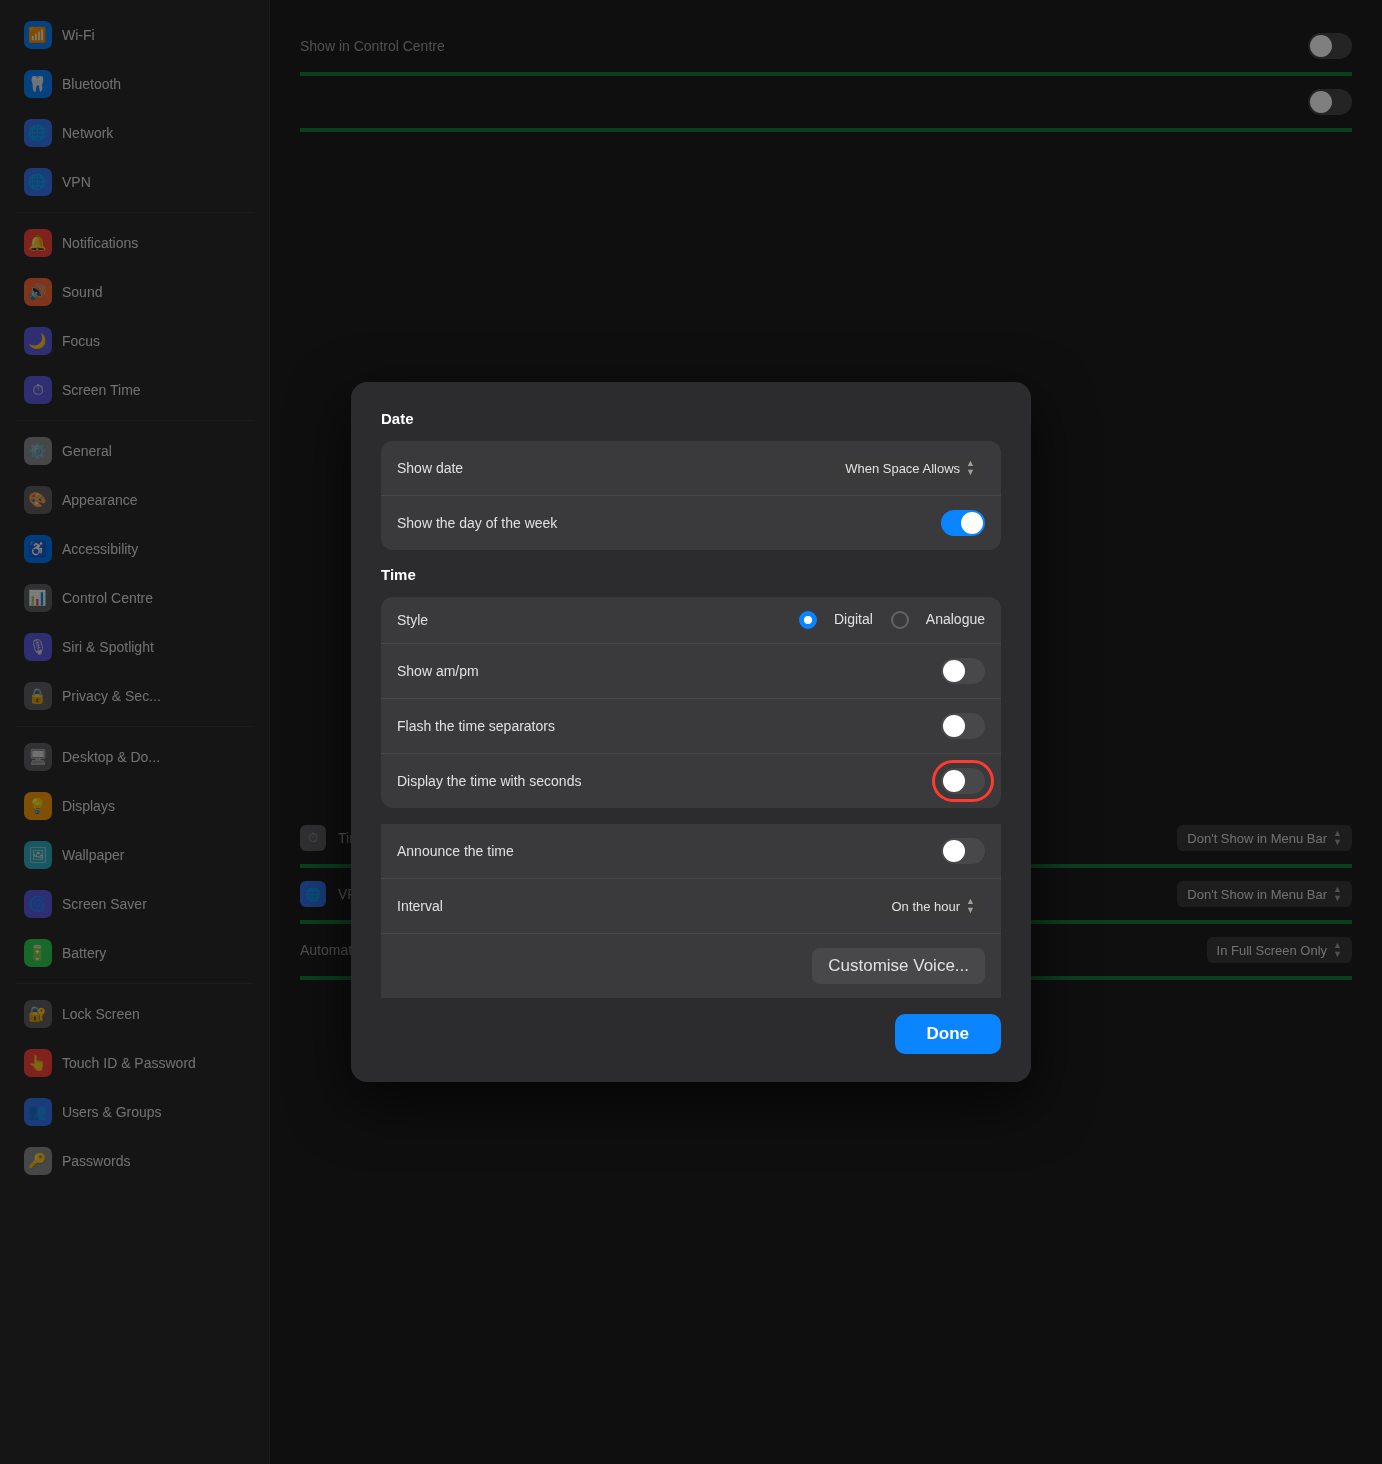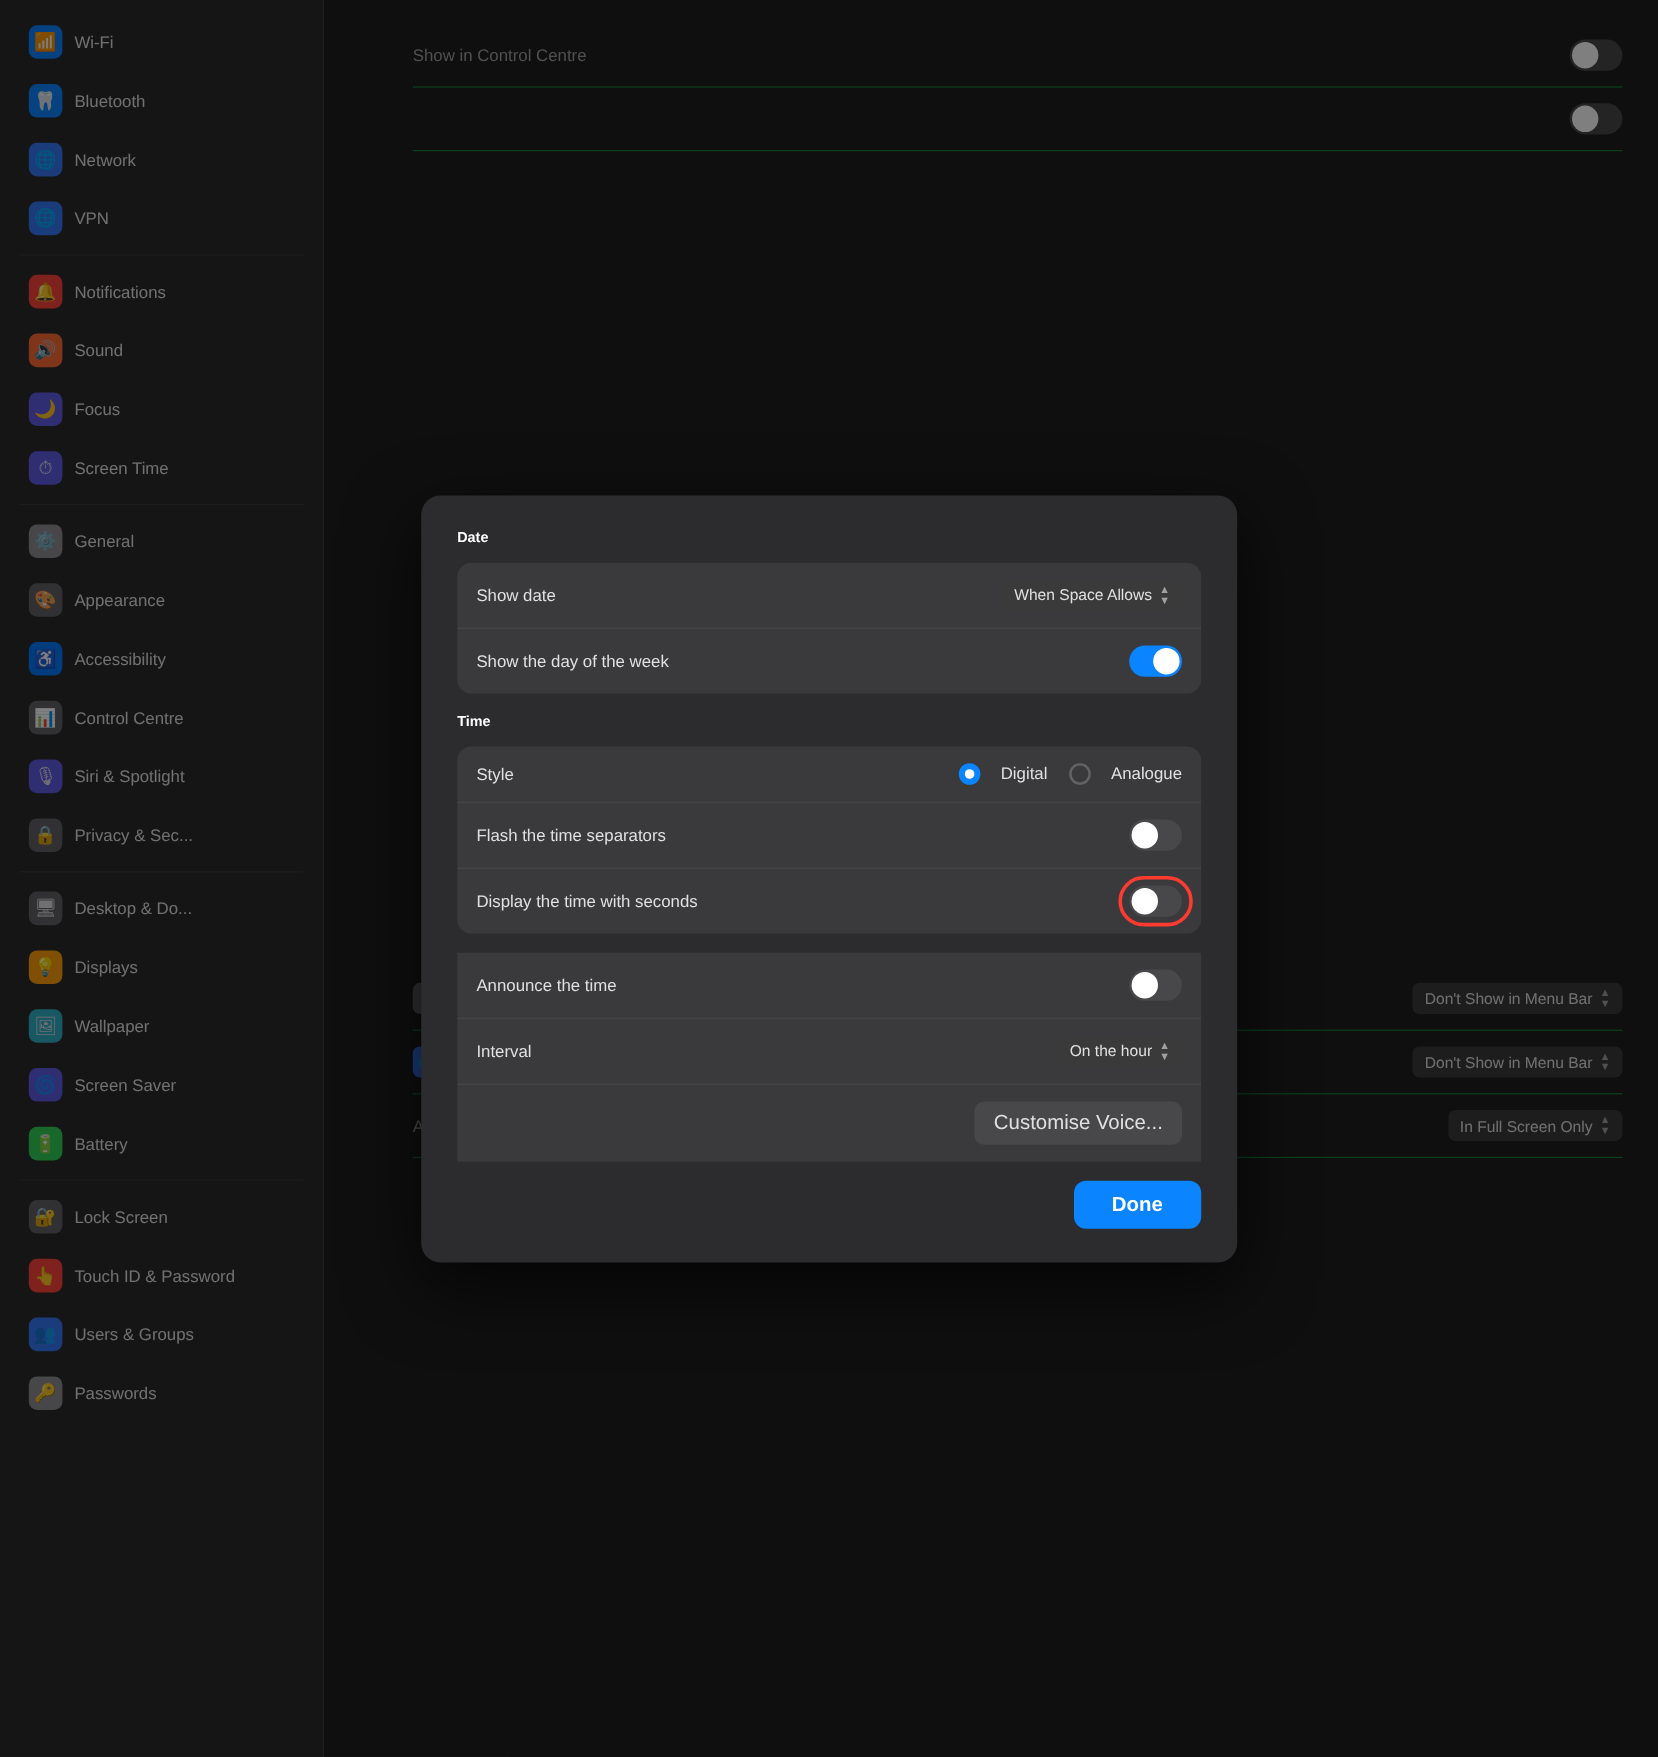--- a/index.html
+++ b/index.html
@@ -136,21 +136,21 @@
     .modal {
       background: #2c2c2e;
       border-radius: 16px;
       width: 680px;
       padding: 28px 30px 28px 30px;
       box-shadow: 0 20px 60px rgba(0,0,0,0.7);
       position: relative;
     }
 
     .modal-section-title {
-      font-size: 12px;
+      font-size: 15px;
       font-weight: 700;
       color: #ffffff;
       margin-bottom: 14px;
     }
 
     .modal-card {
       background: #3a3a3c;
       border-radius: 12px;
       overflow: hidden;
       margin-bottom: 16px;
@@ -240,24 +240,23 @@
       padding: 10px 32px;
       cursor: pointer;
       float: right;
     }
 
     .bg-content-row {
       display: flex;
       align-items: center;
       justify-content: space-between;
       padding: 13px 0;
-      border-bottom: 1px solid #15803d;
+      border-bottom: 4px solid #15803d;
       color: #a0a0a0;
       font-size: 14px;
-      margin-left: 44px;
     }
     .bg-content-row .label-with-icon {
       display: flex; align-items: center; gap: 12px;
     }
     .small-icon {
       width: 26px; height: 26px;
       border-radius: 6px;
       display: flex; align-items: center; justify-content: center;
       font-size: 13px;
     }
@@ -447,20 +446,24 @@
             </div>
             <span class="radio-label">Digital</span>
           </div>
           <div class="radio-option">
             <div class="radio-circle"></div>
             <span class="radio-label">Analogue</span>
           </div>
         </div>
       </div>
 
+      <div class="modal-row">
+        <span class="modal-row-label">Show am/pm</span>
+        <div class="toggle off"></div>
+      </div>
 
       <div class="modal-row">
         <span class="modal-row-label">Flash the time separators</span>
         <div class="toggle off"></div>
       </div>
 
       <div class="modal-row">
         <span class="modal-row-label">Display the time with seconds</span>
         <div class="toggle-highlight-wrapper">
           <div class="red-circle"></div>

